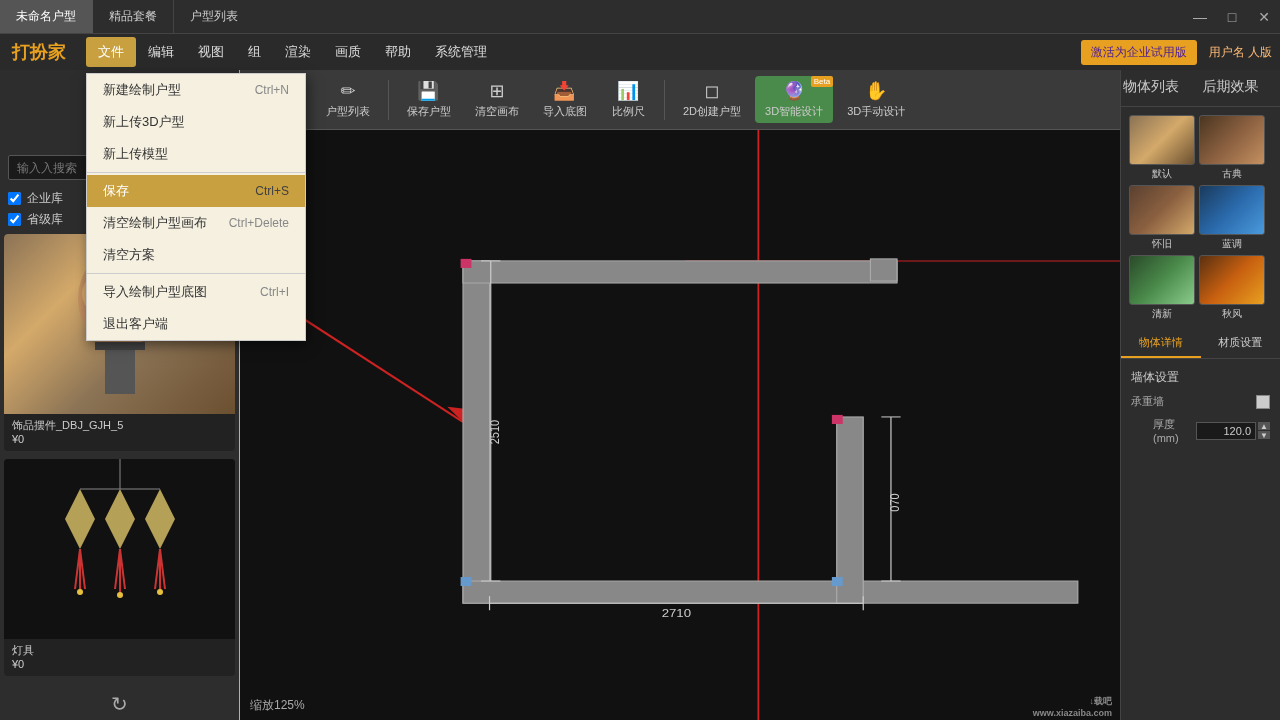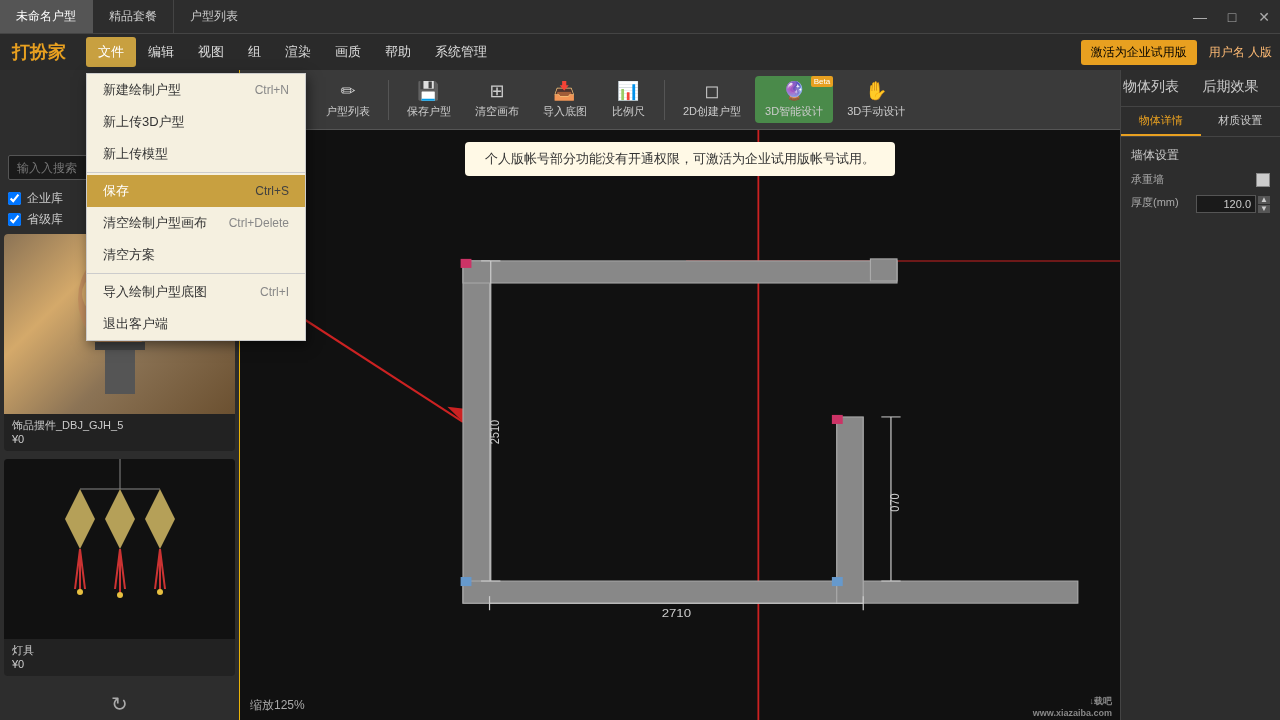--- a/index.html
+++ b/index.html
@@ -20,21 +20,21 @@
     .title-control-btn { width: 32px; height: 30px; display: flex; align-items: center; justify-content: center; color: #aaa; cursor: pointer; font-size: 14px; }
 
     
     .menu-bar {
       display: flex; align-items: center; height: 36px; background: #2a2a2a; padding: 0 8px;
     }
     .app-logo { color: #e8a020; font-weight: bold; font-size: 18px; margin-right: 16px; padding: 0 4px; }
     .menu-item { padding: 6px 12px; color: #ddd; cursor: pointer; font-size: 13px; border-radius: 3px; position: relative; }
     .menu-item:hover, .menu-item.active { background: #c8a040; color: #fff; }
     .menu-right { margin-left: auto; display: flex; align-items: center; gap: 12px; }
-    .activate-btn { background: #e8a020; color: #000000; padding: 4px 10px; border-radius: 3px; font-size: 12px; cursor: pointer; }
+    .activate-btn { background: #e8a020; color: #4c1d95; padding: 4px 10px; border-radius: 3px; font-size: 12px; cursor: pointer; }
     .user-info { color: #fdba74; font-size: 12px; }
 
     
     .dropdown-menu {
       position: absolute; left: 0; top: 36px; background: #f5f0e0; color: #333; min-width: 220px; z-index: 1000; box-shadow: 2px 4px 12px rgba(0,0,0,0.5); border: 1px solid #ccc;
     }
     .dropdown-item {
       display: flex; align-items: center; justify-content: space-between; padding: 7px 16px; cursor: pointer; font-size: 13px; color: #333;
     }
     .dropdown-item.active-item { background: #c8a040; color: #fff; }
@@ -123,21 +123,21 @@
     
     .obj-tabs { display: flex; border-bottom: 1px solid #444; }
     .obj-tab { flex: 1; text-align: center; padding: 6px 2px; color: #ccc; font-size: 11px; cursor: pointer; }
     .obj-tab.active { color: #e8a020; border-bottom: 2px solid #e8a020; }
     .wall-settings { padding: 10px; }
     .wall-settings-title { color: #ccc; font-size: 12px; margin-bottom: 8px; }
     .wall-setting-row { display: flex; align-items: center; justify-content: space-between; margin-bottom: 8px; }
     .wall-setting-label { color: #aaa; font-size: 11px; }
     .wall-checkbox { width: 14px; height: 14px; border: 1px solid #888; background: #ccc; display: inline-block; }
     .wall-input { background: #1a1a1a; border: 1px solid #555; color: #ccc; padding: 2px 4px; width: 60px; font-size: 11px; text-align: right; }
-    .thickness-row { display: flex; justify-content: space-between; }
+    .thickness-row { display: flex; justify-content: space-between; margin-left: 22px; }
     .thickness-label { color: #aaa; font-size: 11px; }
     .thickness-input-wrap { display: flex; align-items: center; gap: 2px; }
 
     
     .buddha-placeholder {
       width: 100%; height: 100%; background: linear-gradient(135deg, #8B7355 0%, #D4A96A 30%, #8B7355 60%, #6B5030 100%);
       display: flex; align-items: center; justify-content: center; position: relative; overflow: hidden;
     }
 
     
@@ -367,21 +367,20 @@
         <div class="tool-icon">🔮</div>
         <div>3D智能设计</div>
       </div>
       <div class="tool-item">
         <div class="tool-icon">✋</div>
         <div>3D手动设计</div>
       </div>
     </div>
 
     <div class="canvas-area">
-      <div class="canvas-notice">个人版帐号部分功能没有开通权限，可激活为企业试用版帐号试用。</div>
 
       <svg class="floorplan" viewBox="0 0 730 590" preserveAspectRatio="none">
 
         <rect width="730" height="590" fill="#111"></rect>
 
         <line x1="430" y1="0" x2="430" y2="590" stroke="#cc2222" stroke-width="1.5"></line>
 
         <line x1="370" y1="130" x2="730" y2="130" stroke="#cc2222" stroke-width="1"></line>
 
         <line x1="30" y1="170" x2="185" y2="290" stroke="#cc2222" stroke-width="2"></line>
@@ -425,20 +424,46 @@
       </div>
     </div>
   </div>
 
   <div class="right-sidebar">
     <div class="right-tabs">
       <div class="right-tab">物体列表</div>
       <div class="right-tab">后期效果</div>
     </div>
 
+    <div class="style-grid">
+      <div class="style-item">
+        <div class="style-thumb style-default"></div>
+        <div class="style-label">默认</div>
+      </div>
+      <div class="style-item">
+        <div class="style-thumb style-classic"></div>
+        <div class="style-label">古典</div>
+      </div>
+      <div class="style-item">
+        <div class="style-thumb style-retro"></div>
+        <div class="style-label">怀旧</div>
+      </div>
+      <div class="style-item">
+        <div class="style-thumb style-blue"></div>
+        <div class="style-label">蓝调</div>
+      </div>
+      <div class="style-item">
+        <div class="style-thumb style-fresh"></div>
+        <div class="style-label">清新</div>
+      </div>
+      <div class="style-item">
+        <div class="style-thumb style-autumn"></div>
+        <div class="style-label">秋风</div>
+      </div>
+    </div>
 
     <div class="obj-tabs">
       <div class="obj-tab active">物体详情</div>
       <div class="obj-tab">材质设置</div>
     </div>
 
     <div class="wall-settings">
       <div class="wall-settings-title">墙体设置</div>
       <div class="wall-setting-row">
         <div class="wall-setting-label">承重墙</div>

